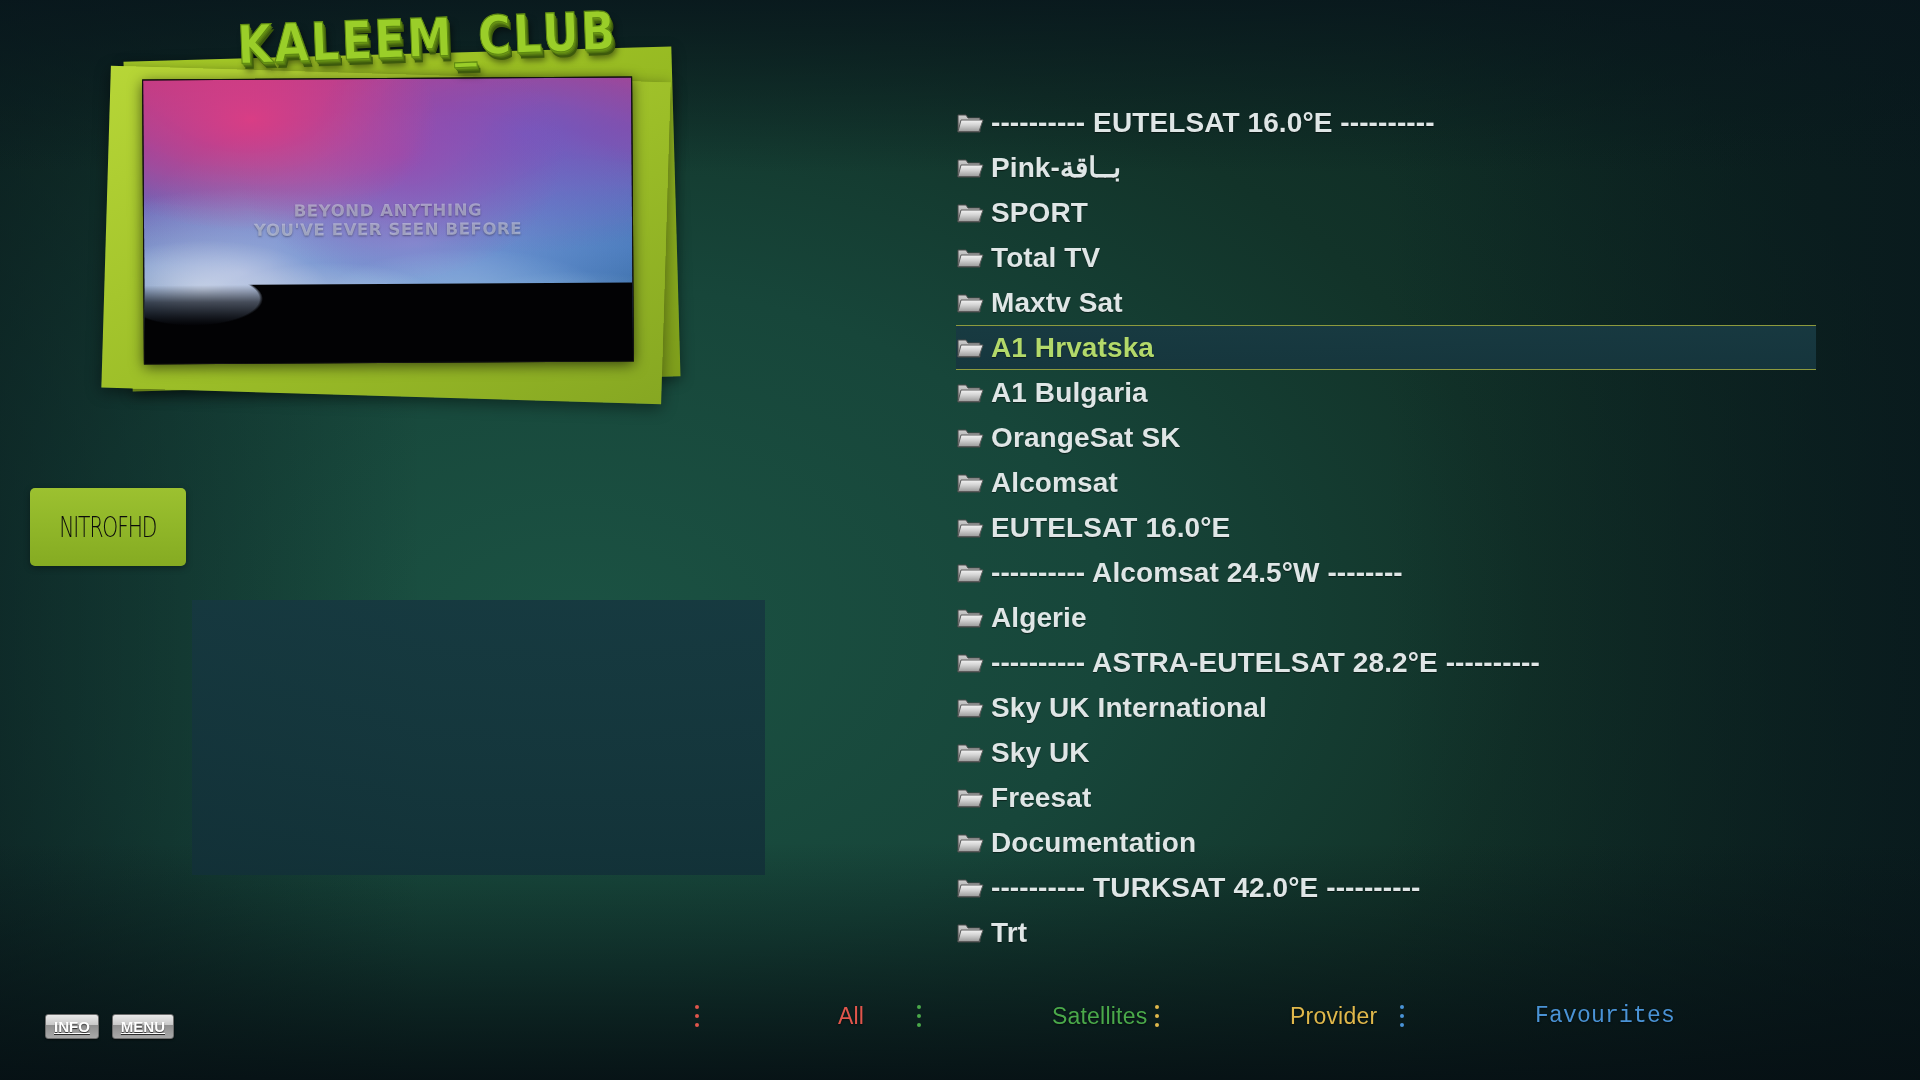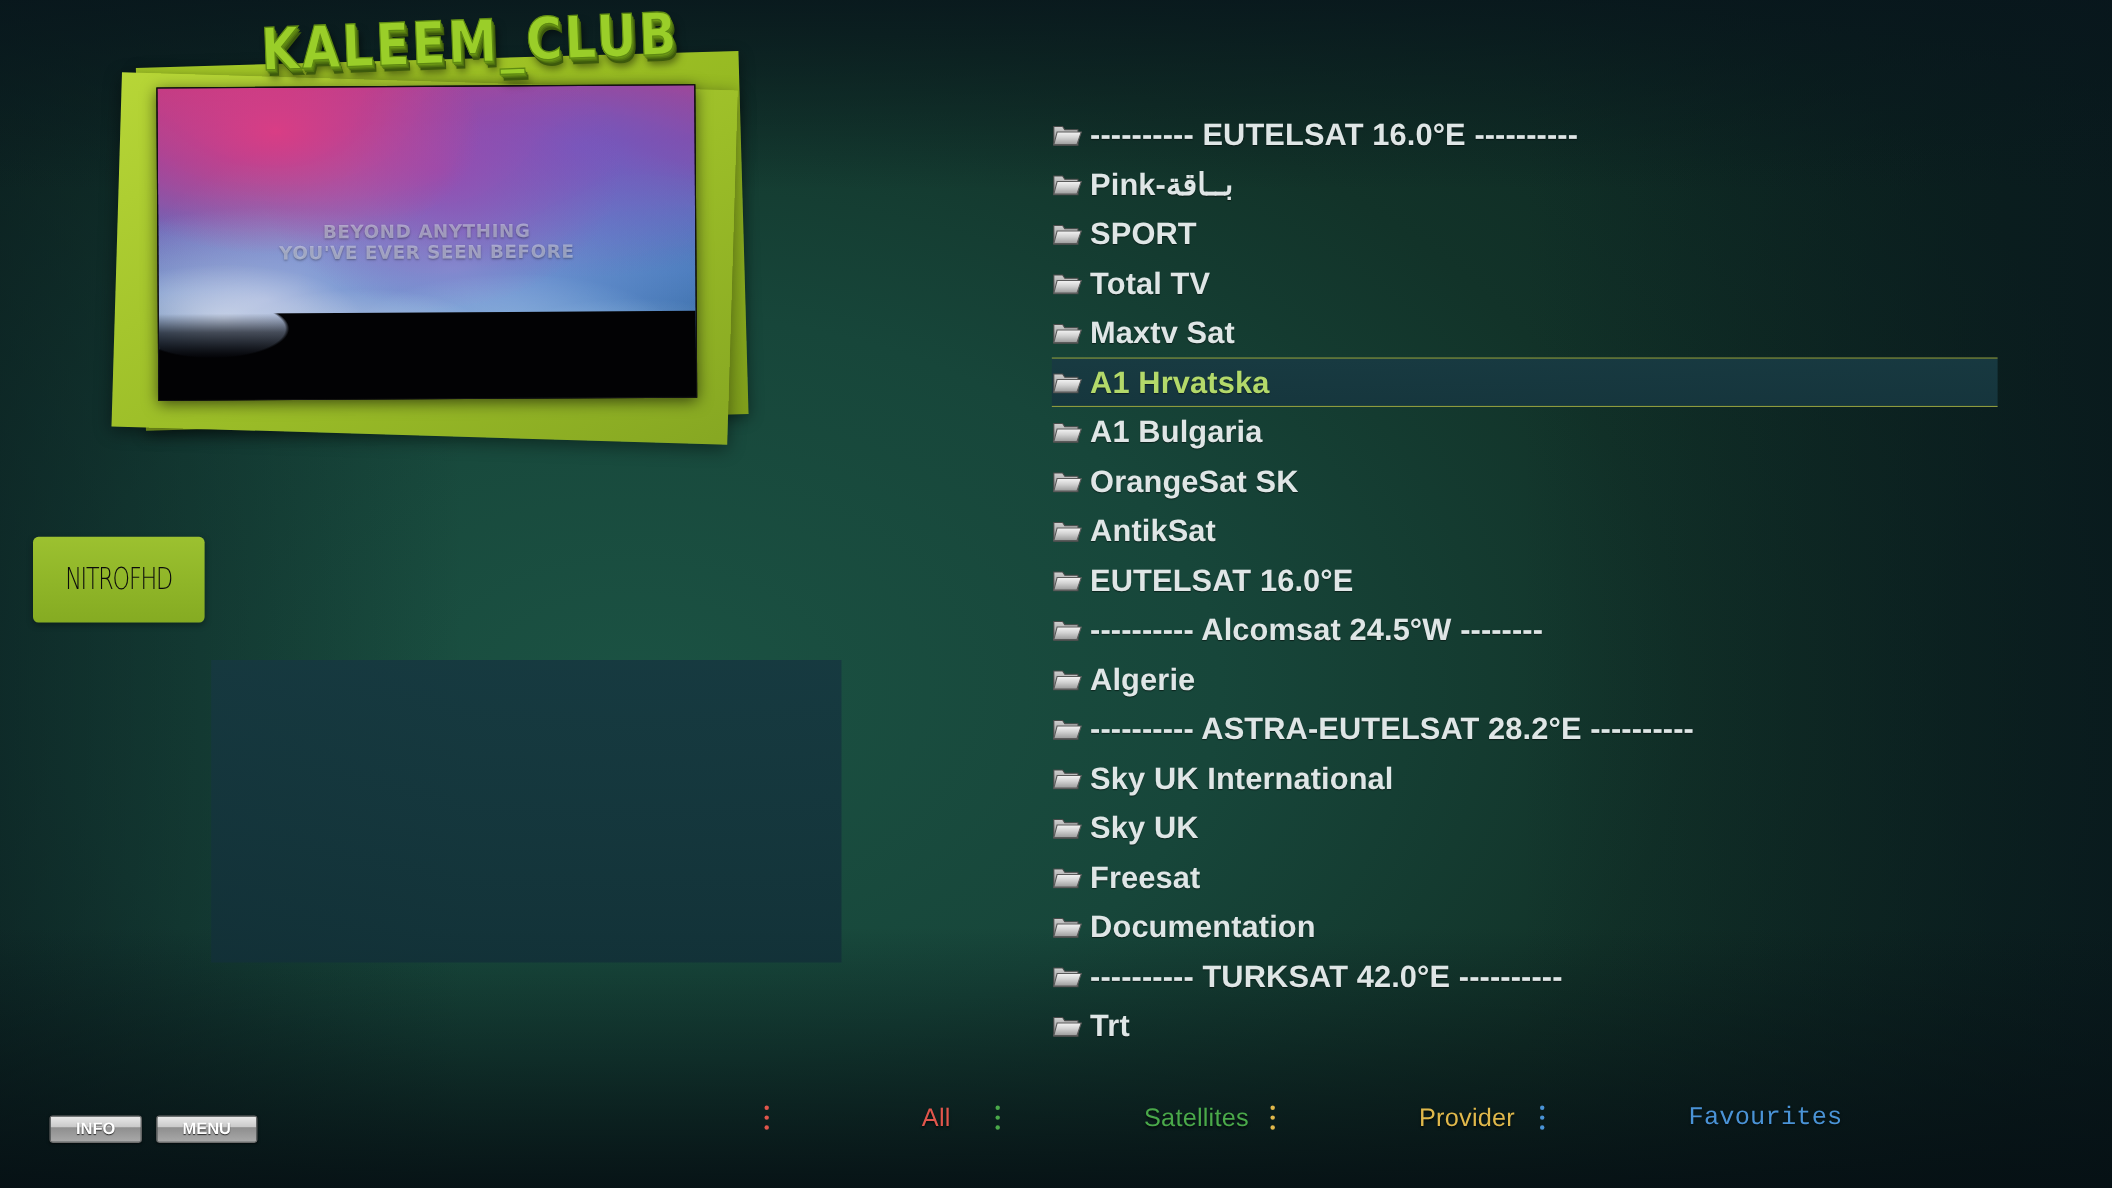--- a/index.html
+++ b/index.html
@@ -146,27 +146,28 @@
     width:860px;
   }
   .row.selected .label{ color:#b3d96a; }
 
   
   .bottom-bar{
     position:absolute; left:0; right:0; bottom:0; height:86px; z-index:7;
   }
   .hw-buttons{ position:absolute; left:45px; top:20px; display:flex; gap:13px; }
   .hw-btn{
-    min-width:46px; height:25px; padding:0 23px;
+    min-width:46px; height:25px; padding:0 8px;
     display:flex; align-items:center; justify-content:center;
     background:linear-gradient(180deg,#e9e9e9 0%, #c9c9c9 42%, #8e8e8e 44%, #a9a9a9 100%);
     border:1px solid #6d6d6d; border-radius:3px;
     font-size:15px; font-weight:bold; color:#ffffff;
     text-shadow:0 1px 1px rgba(0,0,0,.75);
     box-shadow:0 1px 2px rgba(0,0,0,.5);
+    text-decoration:underline;
   }
   .color-keys{
     position:absolute; left:690px; right:40px; top:22px;
     display:flex; align-items:center; justify-content:flex-start;
   }
   .ckey{ display:flex; align-items:center; }
   .dots{
     width:14px; display:flex; flex-direction:column; align-items:center; gap:5px;
     margin-right:0;
   }
@@ -356,21 +357,21 @@
               <stop offset="100%" stop-color="#9b9b9b"></stop>
             </linearGradient>
             <linearGradient id="fb" x1="0" y1="0" x2="0" y2="1">
               <stop offset="0%" stop-color="#cfcfcf"></stop>
               <stop offset="100%" stop-color="#8a8a8a"></stop>
             </linearGradient>
           </defs>
           <path d="M2 4 L2 21 L24 21 L24 7 L12 7 L10 4 Z" fill="url(#fb)" stroke="#4a4a4a" stroke-width="1"></path>
           <path d="M5 9 L27 9 L23 20.5 L2 20.5 Z" fill="url(#fg)" stroke="#5a5a5a" stroke-width="1"></path>
         </svg></span>
-      <span class="label">AntikSat</span>
+      <span class="label">Alcomsat</span>
     </div>
     <div class="row">
       <span class="folder"><svg width="30" height="24" viewBox="0 0 30 24">
           <defs>
             <linearGradient id="fg" x1="0" y1="0" x2="0" y2="1">
               <stop offset="0%" stop-color="#f4f4f4"></stop>
               <stop offset="45%" stop-color="#d2d2d2"></stop>
               <stop offset="100%" stop-color="#9b9b9b"></stop>
             </linearGradient>
             <linearGradient id="fb" x1="0" y1="0" x2="0" y2="1">
@@ -554,21 +555,21 @@
     </div>
   <div class="color-keys" id="color-keys">
       <div class="ckey" style="position: absolute; left: 0px;">
         <span class="dots">
           <i style="background: rgb(224, 86, 76);"></i>
           <i style="background: rgb(224, 86, 76);"></i>
           <i style="background: rgb(224, 86, 76);"></i>
         </span>
         <span class="ckey-label" style="color: rgb(224, 86, 76); position: absolute; left: 148px; top: -2px;">All</span>
       </div>
-      <div class="ckey" style="position: absolute; left: 210px;">
+      <div class="ckey" style="position: absolute; left: 222px;">
         <span class="dots">
           <i style="background: rgb(74, 169, 74);"></i>
           <i style="background: rgb(74, 169, 74);"></i>
           <i style="background: rgb(74, 169, 74);"></i>
         </span>
         <span class="ckey-label" style="color: rgb(74, 169, 74); position: absolute; left: 140px; top: -2px;">Satellites</span>
       </div>
       <div class="ckey" style="position: absolute; left: 460px;">
         <span class="dots">
           <i style="background: rgb(224, 184, 75);"></i>

